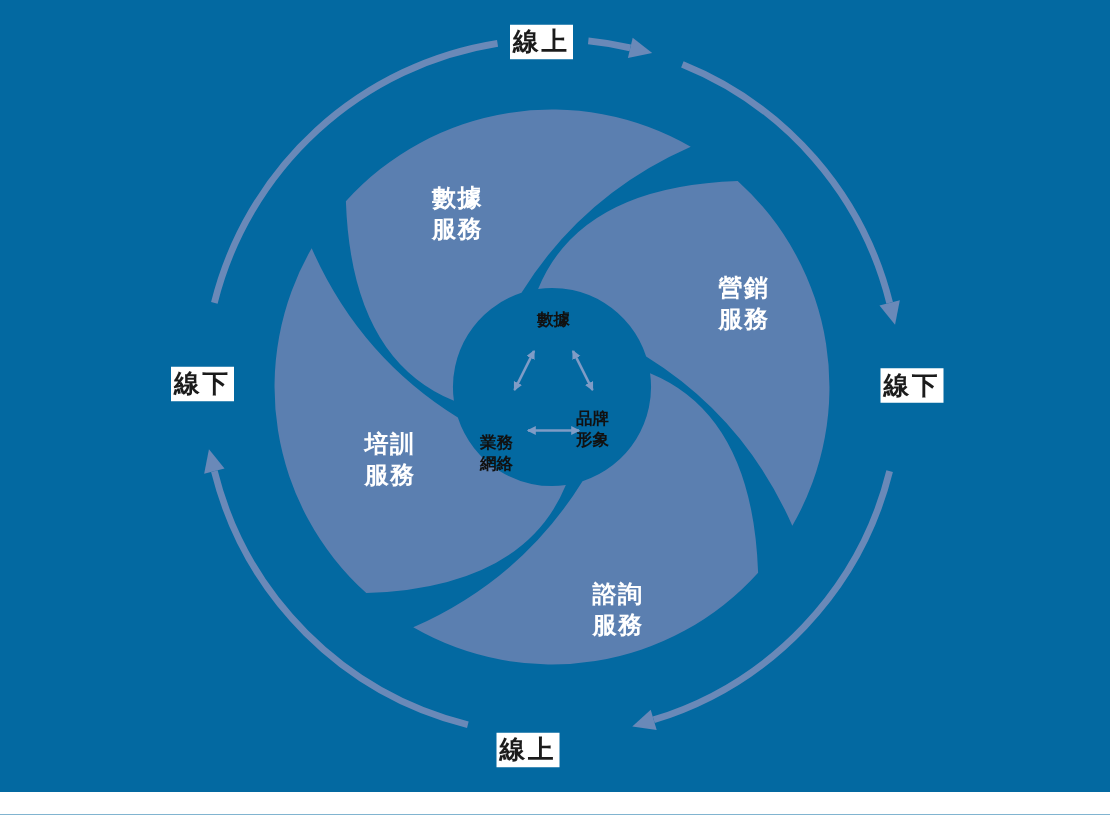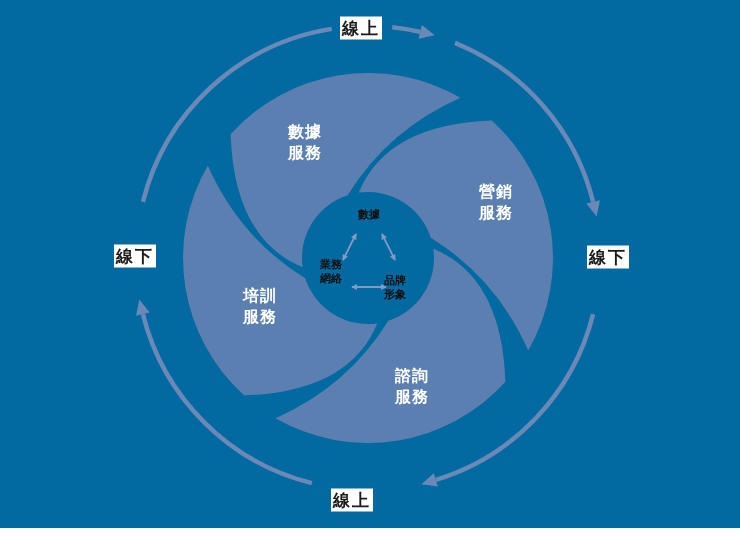--- a/index.html
+++ b/index.html
@@ -69,31 +69,31 @@
   <div class="abs outer-label" style="left:135px;top:256px">線下</div>
 
   <div class="abs blade-label" style="left:305px;top:144px">
     <div>數據</div>
     <div>服務</div>
   </div>
   <div class="abs blade-label" style="left:496px;top:204px">
     <div>營銷</div>
     <div>服務</div>
   </div>
-  <div class="abs blade-label" style="left:412px;top:388px">
+  <div class="abs blade-label" style="left:412px;top:408px">
     <div>諮詢</div>
     <div>服務</div>
   </div>
   <div class="abs blade-label" style="left:260px;top:308px">
     <div>培訓</div>
     <div>服務</div>
   </div>
 
   <div class="abs center-label" style="left:369px;top:215px">數據</div>
-  <div class="abs center-label" style="left:331px;top:272px">
+  <div class="abs center-label" style="left:331px;top:304px">
     <div>業務</div>
     <div>網絡</div>
   </div>
   <div class="abs center-label" style="left:395px;top:288px">
     <div>品牌</div>
     <div>形象</div>
   </div>
 
 </div>
 

